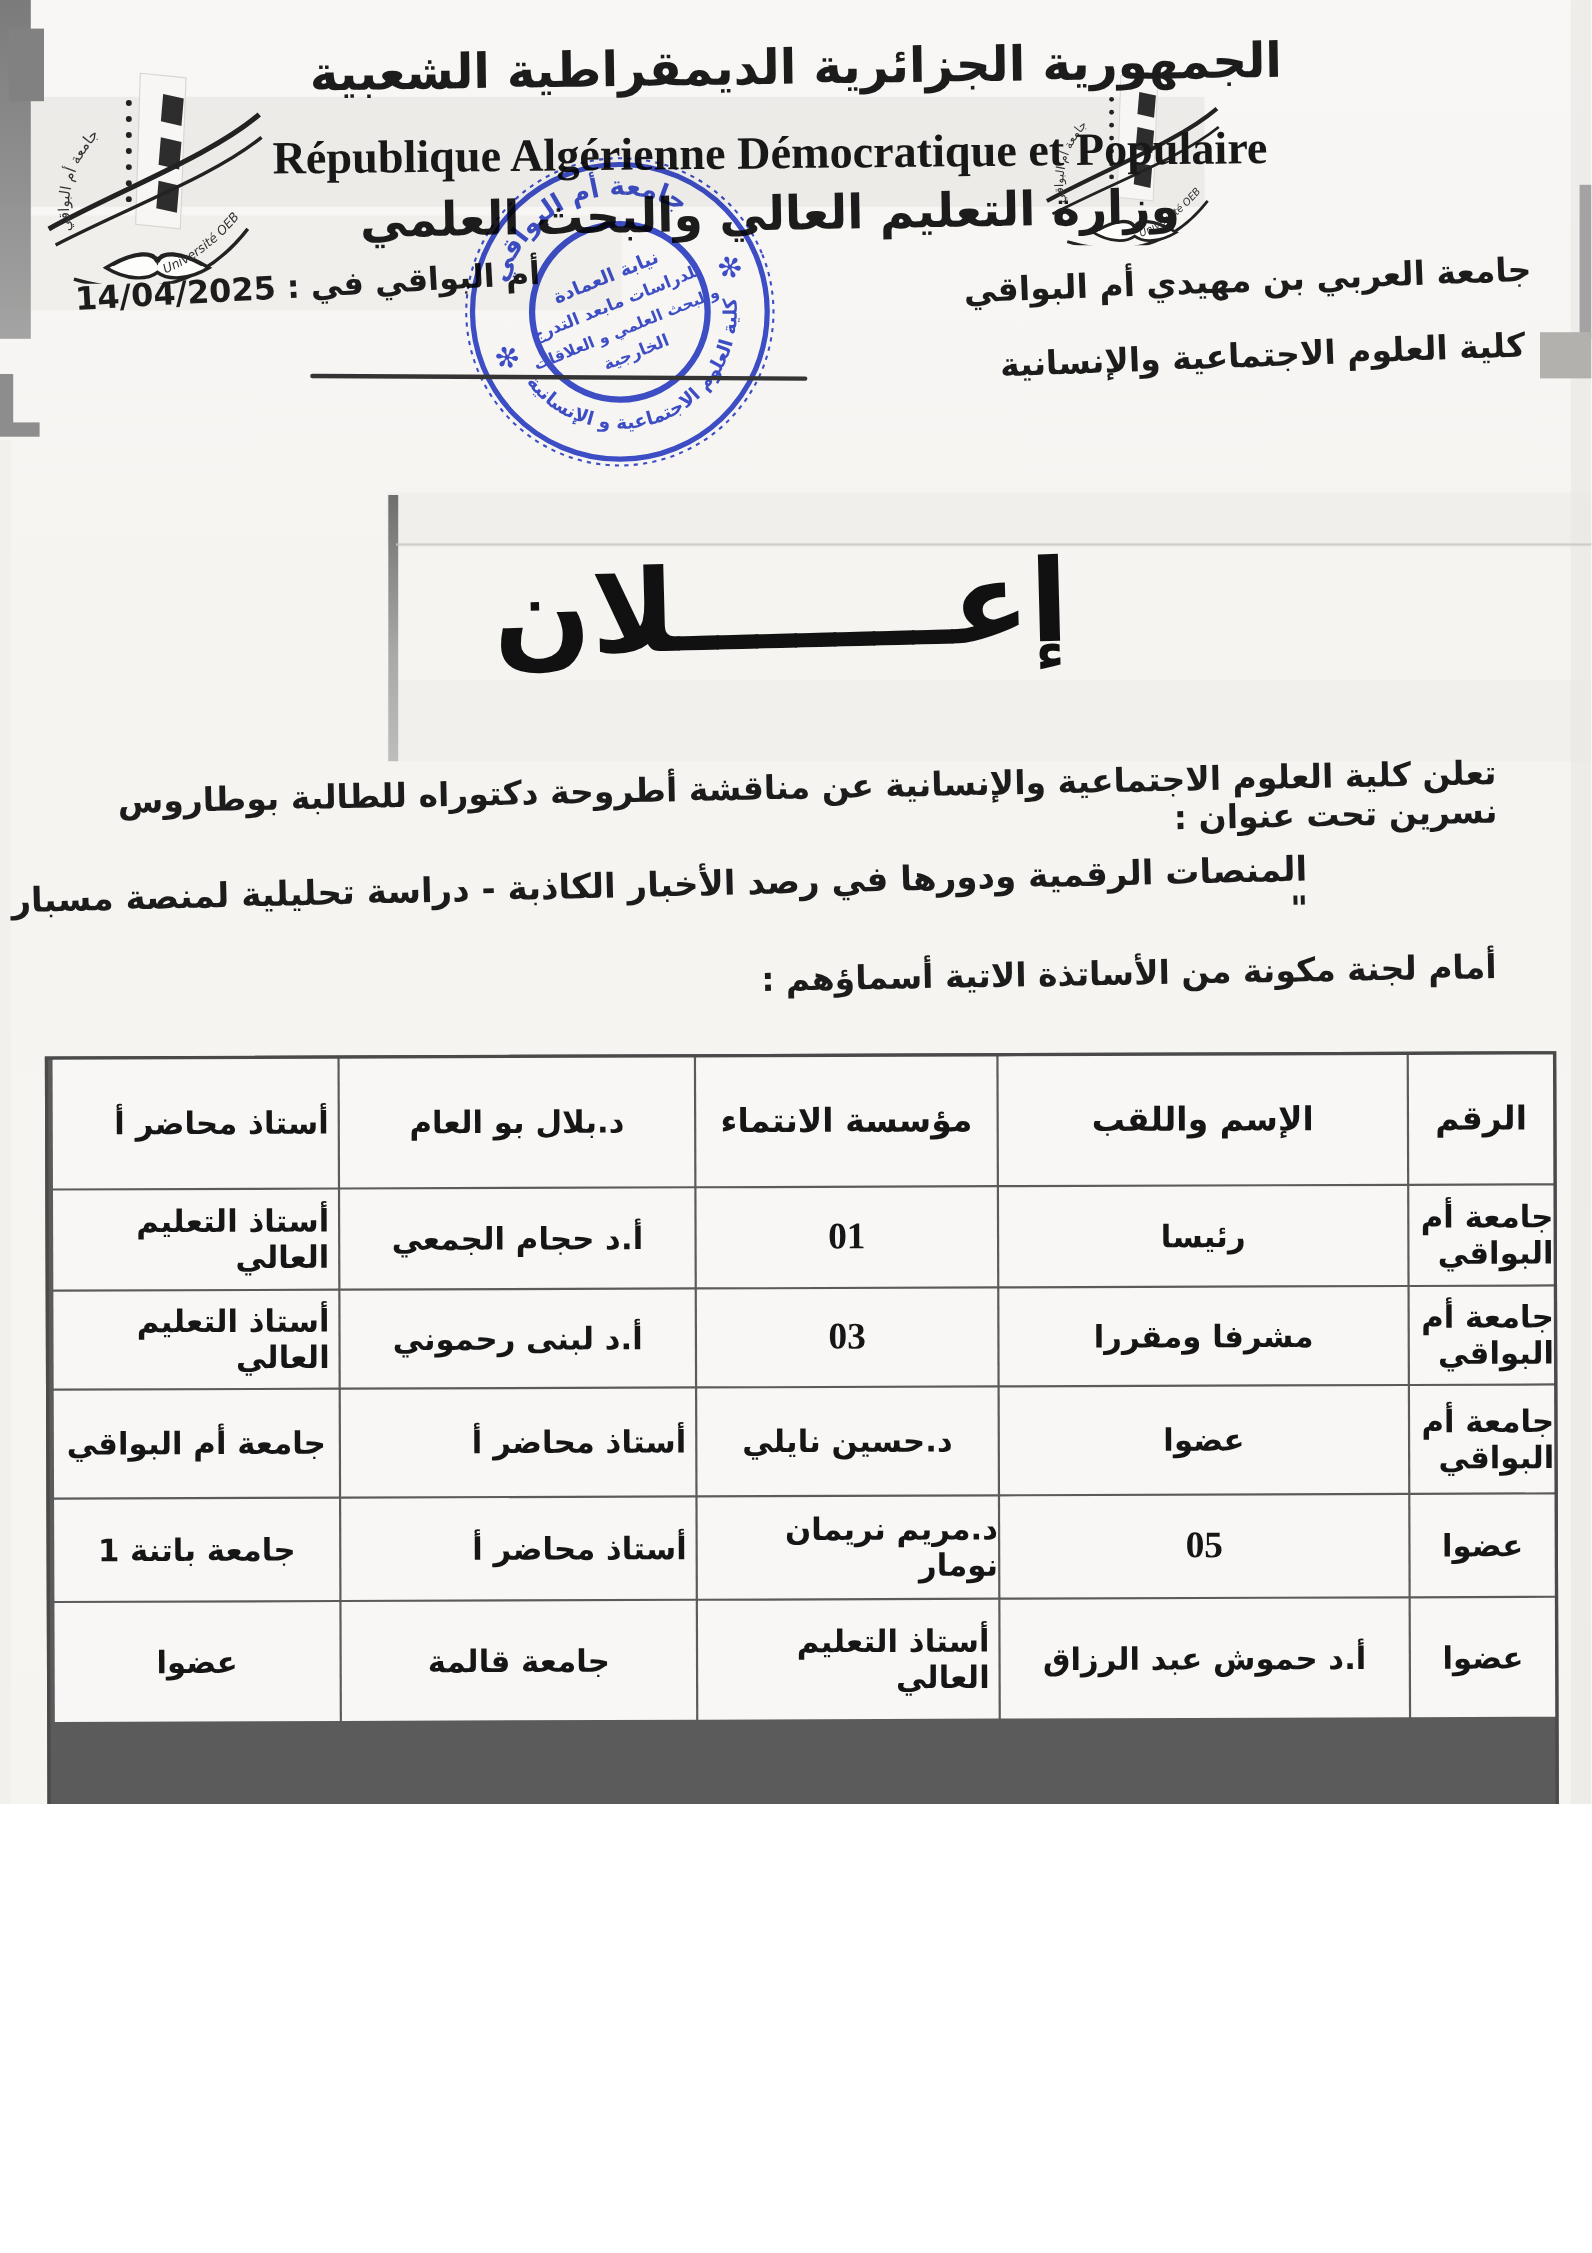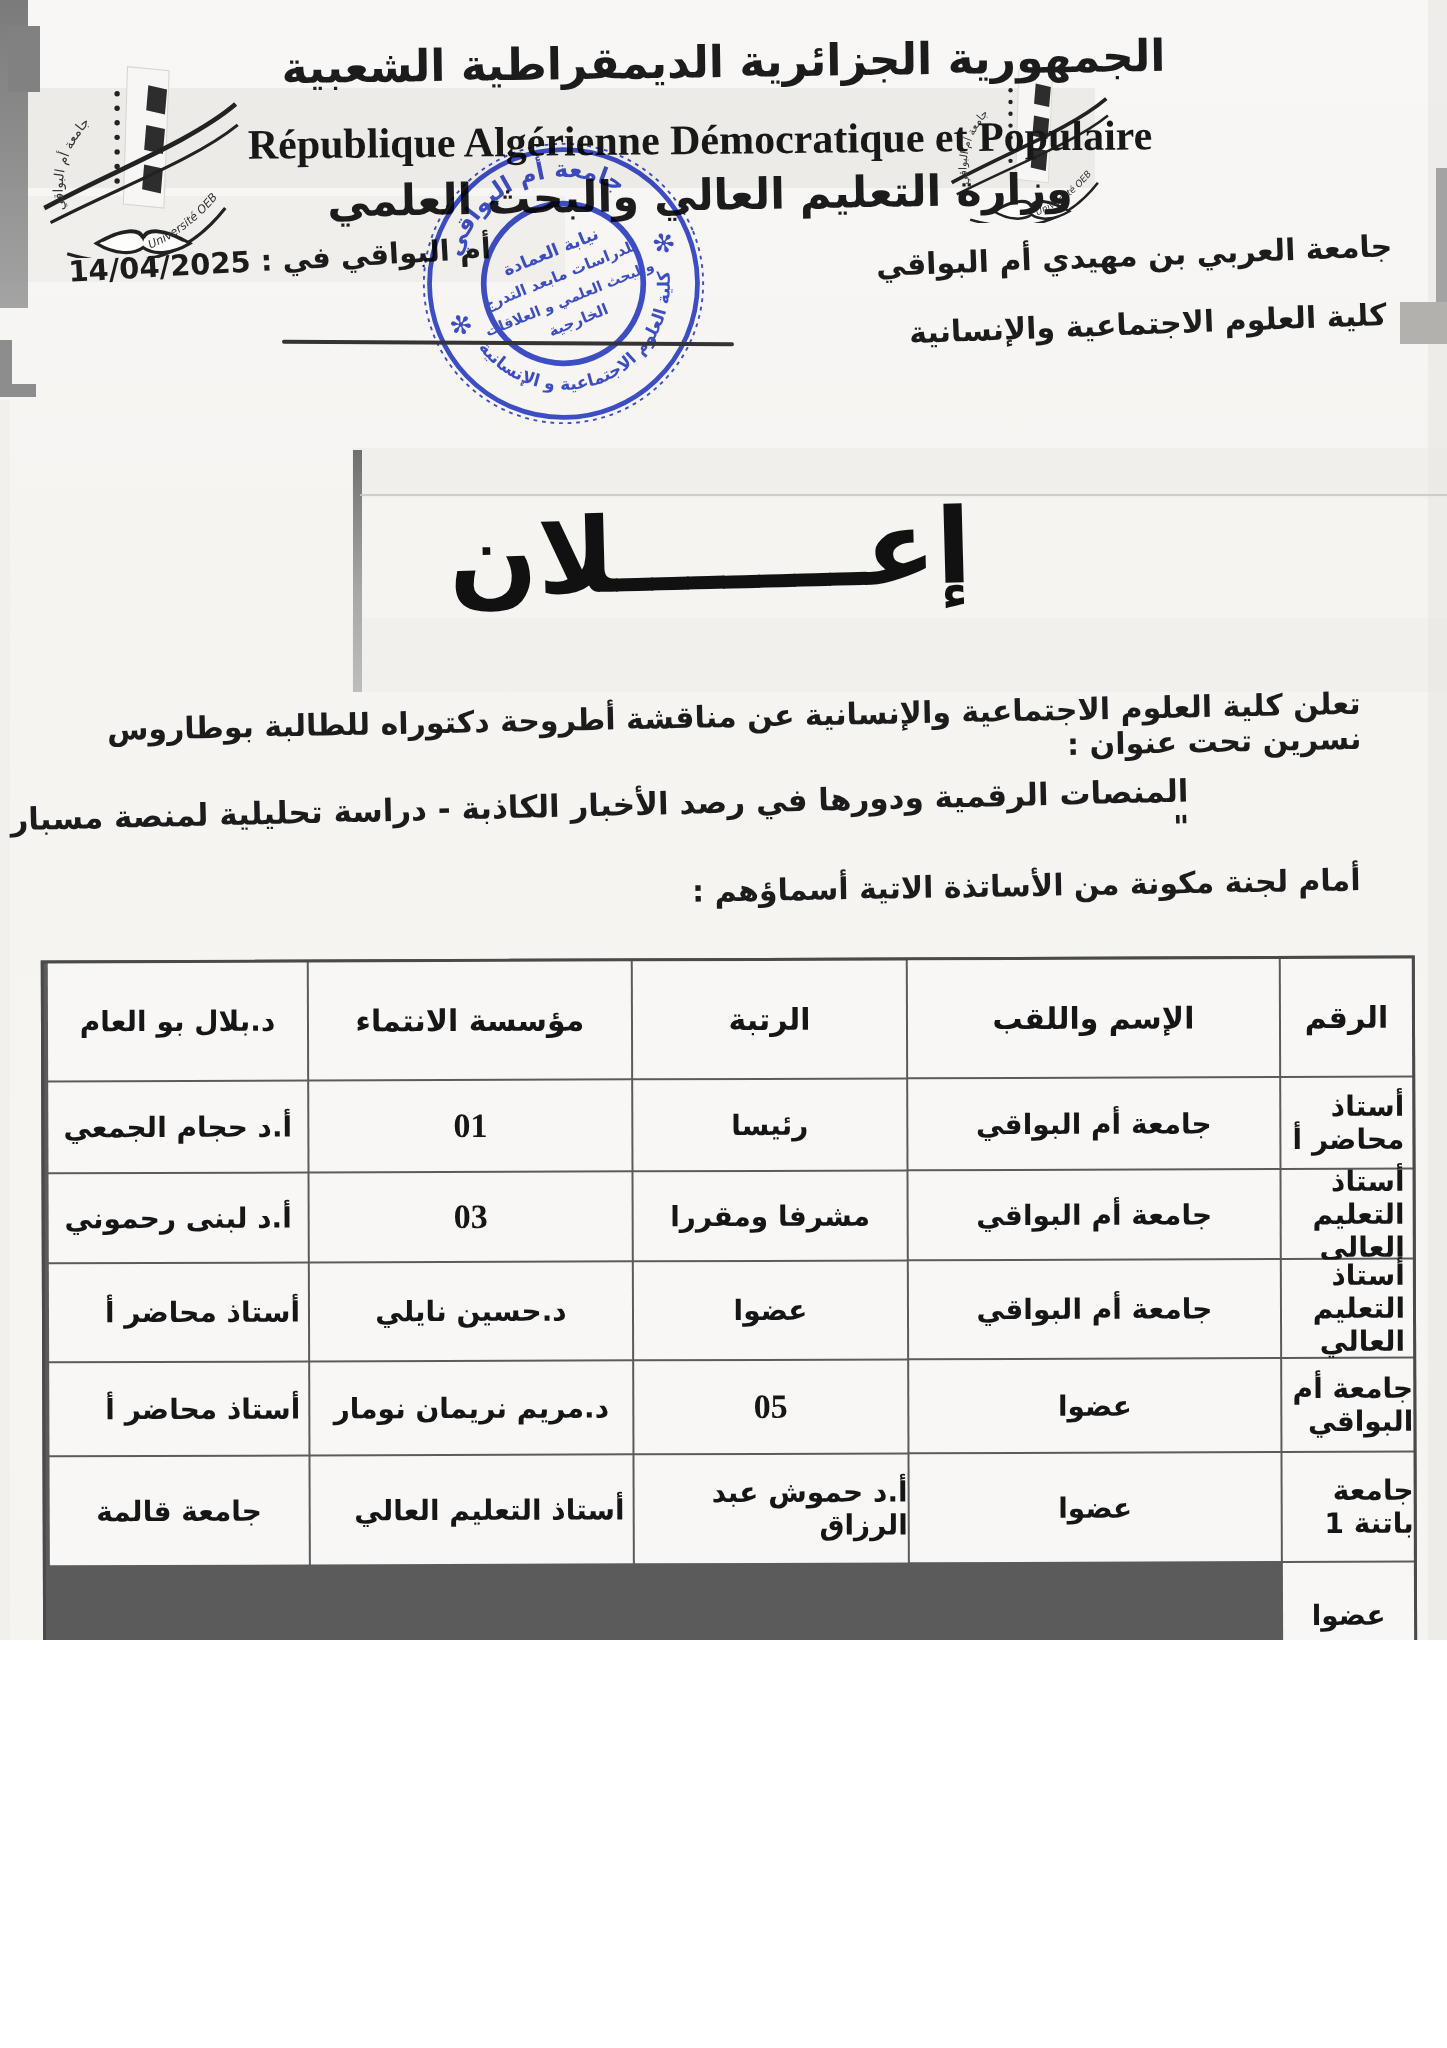--- a/index.html
+++ b/index.html
@@ -164,21 +164,20 @@
     <div class="faint-line"></div>
     <div class="ar big-title">إعـــــــلان</div>
 
     <div class="ar p1">تعلن كلية العلوم الاجتماعية والإنسانية عن مناقشة أطروحة دكتوراه للطالبة بوطاروس نسرين  تحت عنوان :</div>
     <div class="ar p2">المنصات الرقمية ودورها في رصد الأخبار الكاذبة - دراسة تحليلية لمنصة مسبار  "</div>
     <div class="ar p3">أمام لجنة مكونة من الأساتذة الاتية أسماؤهم :</div>
 
     <div class="jury-table">
       <div class="cell hd ar">الرقم</div>
       <div class="cell hd ar">الإسم واللقب</div>
-      <div class="cell hd ar">الرتبة</div>
       <div class="cell hd ar">مؤسسة الانتماء</div>
 
       <div class="cell ar">د.بلال بو العام</div>
       <div class="cell ar rank">أستاذ محاضر أ</div>
       <div class="cell ar">جامعة أم البواقي</div>
       <div class="cell ar">رئيسا</div>
 
       <div class="cell num">01</div>
       <div class="cell ar">أ.د حجام الجمعي</div>
       <div class="cell ar rank">أستاذ التعليم العالي</div>

